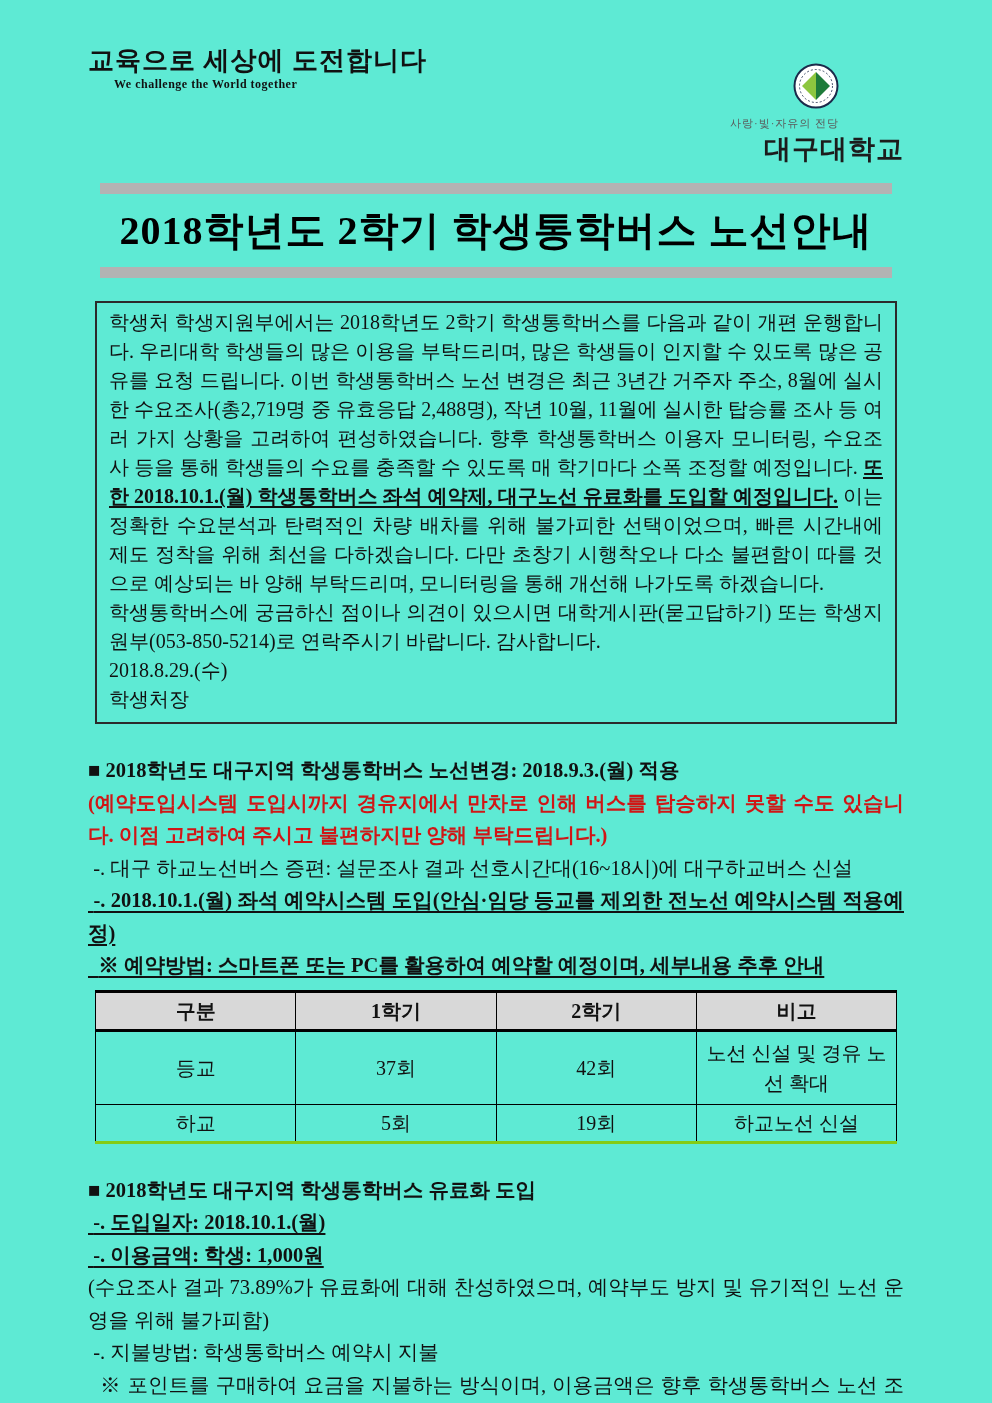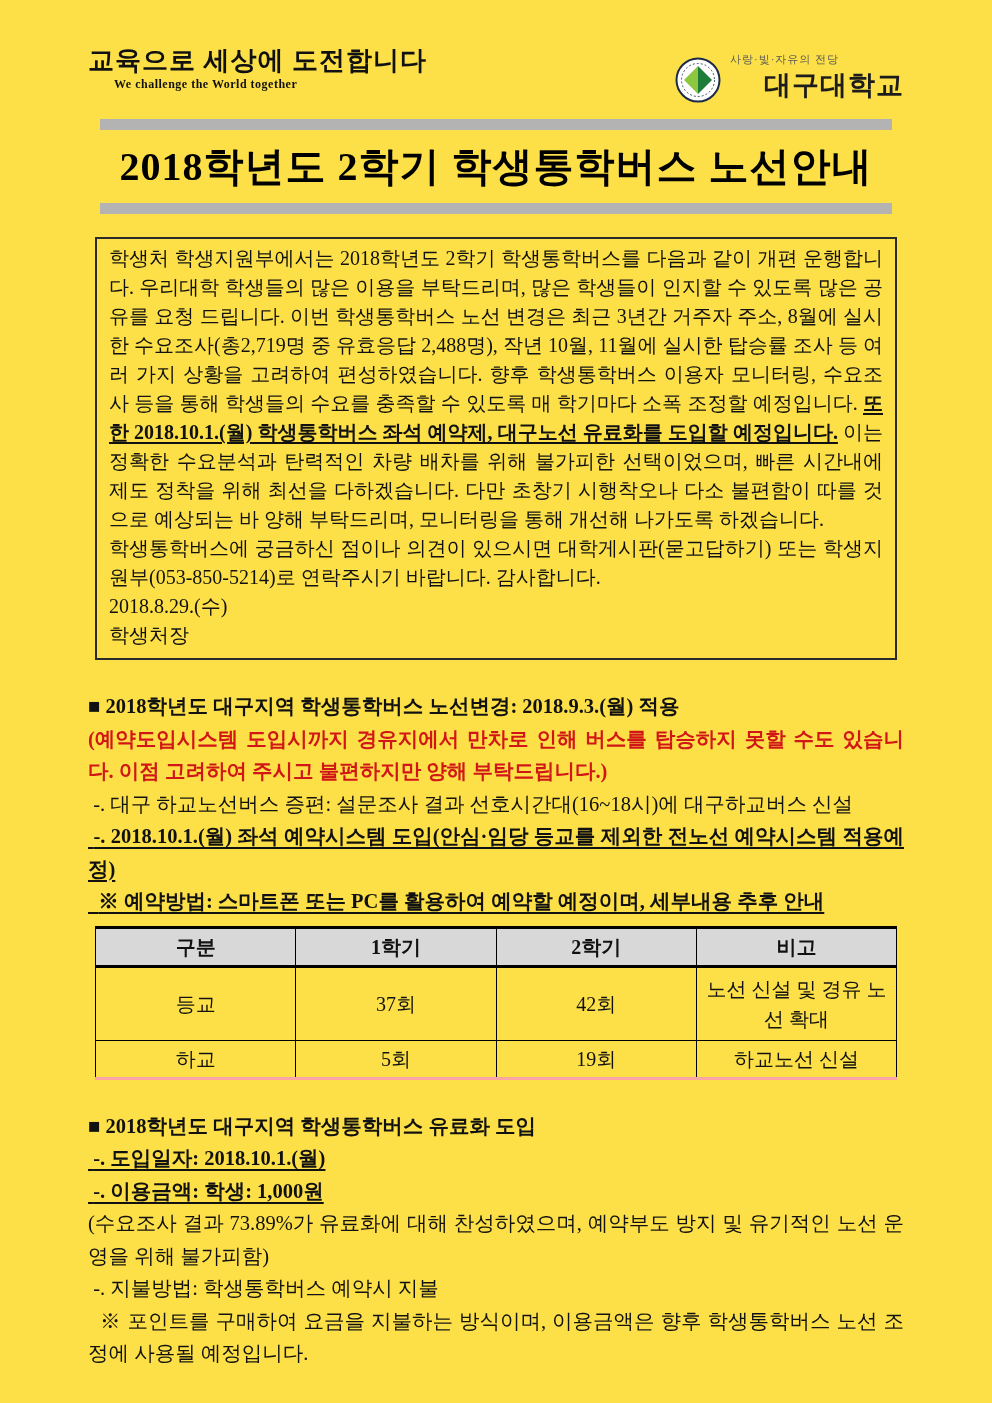--- a/index.html
+++ b/index.html
@@ -2,21 +2,21 @@
 <html><head>
 <meta charset="utf-8">
 <style>
   * { margin: 0; padding: 0; box-sizing: border-box; }
   html, body { background: #ffffff; }
   .page {
     position: relative;
     width: 992px;
     height: 1403px;
     margin: 0 auto;
-    background: #fde047;
+    background: #5eead4;
     font-family: "Liberation Serif", "DejaVu Serif", serif;
     color: #111111;
     overflow: hidden;
   }
   .content { padding: 46px 88px 0 88px; }
 
   
   .header-row {
     display: flex;
     justify-content: space-between;
@@ -29,21 +29,21 @@
     letter-spacing: 1px;
     font-family: "Liberation Serif", "DejaVu Serif", serif;
   }
   .slogan-en {
     font-size: 12px;
     font-weight: bold;
     margin-top: 2px;
     padding-left: 26px;
     letter-spacing: 0.5px;
   }
-  .univ-logo { display: flex; align-items: flex-end; gap: 7px; margin-top: 6px; }
+  .univ-logo { display: flex; align-items: center; gap: 7px; margin-top: 17px; flex-direction: column; }
   .emblem { width: 46px; height: 46px; display: block; }
   .univ-text { display: flex; flex-direction: column; }
   .univ-motto { font-size: 11px; color: #5a5a5a; letter-spacing: 1px; padding-left: 2px; }
   .univ-name {
     font-size: 27px;
     font-weight: bold;
     color: #1c1c1c;
     letter-spacing: 1px;
     font-family: "Liberation Sans", "DejaVu Sans", sans-serif;
     padding-left: 36px;
@@ -81,21 +81,21 @@
   .section-line { white-space: pre-wrap; text-align: justify; word-break: break-all; }
   .red-note { color: #d01616; font-weight: bold; }
   .underline-line { font-weight: bold; text-decoration: underline; text-underline-offset: 4px; }
 
   
   .cmp-table {
     width: calc(100% - 14px);
     margin: 8px 7px 0 7px;
     border-collapse: collapse;
     border-top: 3px solid #000;
-    border-bottom: 3px solid #fca5a5;
+    border-bottom: 3px solid #84cc16;
     font-size: 20px;
     table-layout: fixed;
   }
   .cmp-table th, .cmp-table td {
     border: 1px solid #000;
     text-align: center;
     vertical-align: middle;
     padding: 3px 6px;
     font-weight: normal;
     line-height: 30px;

